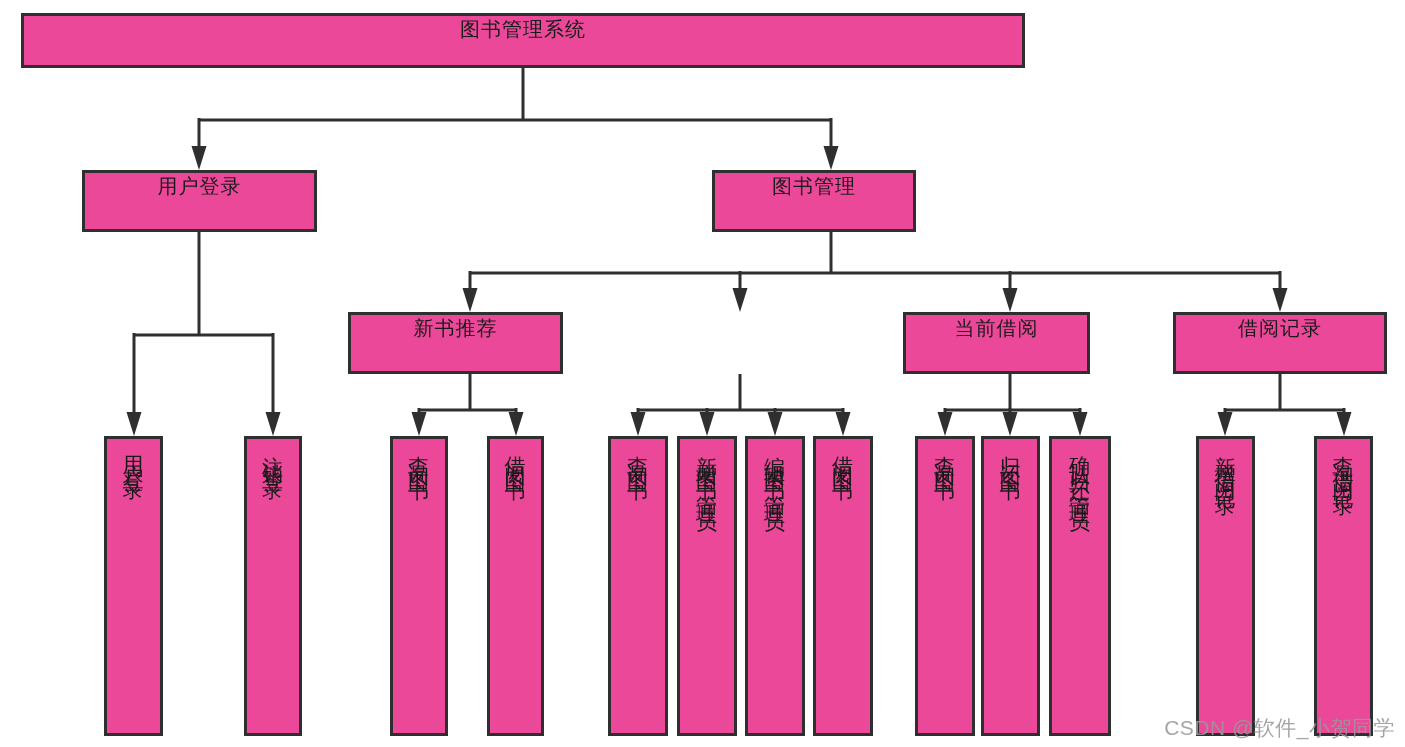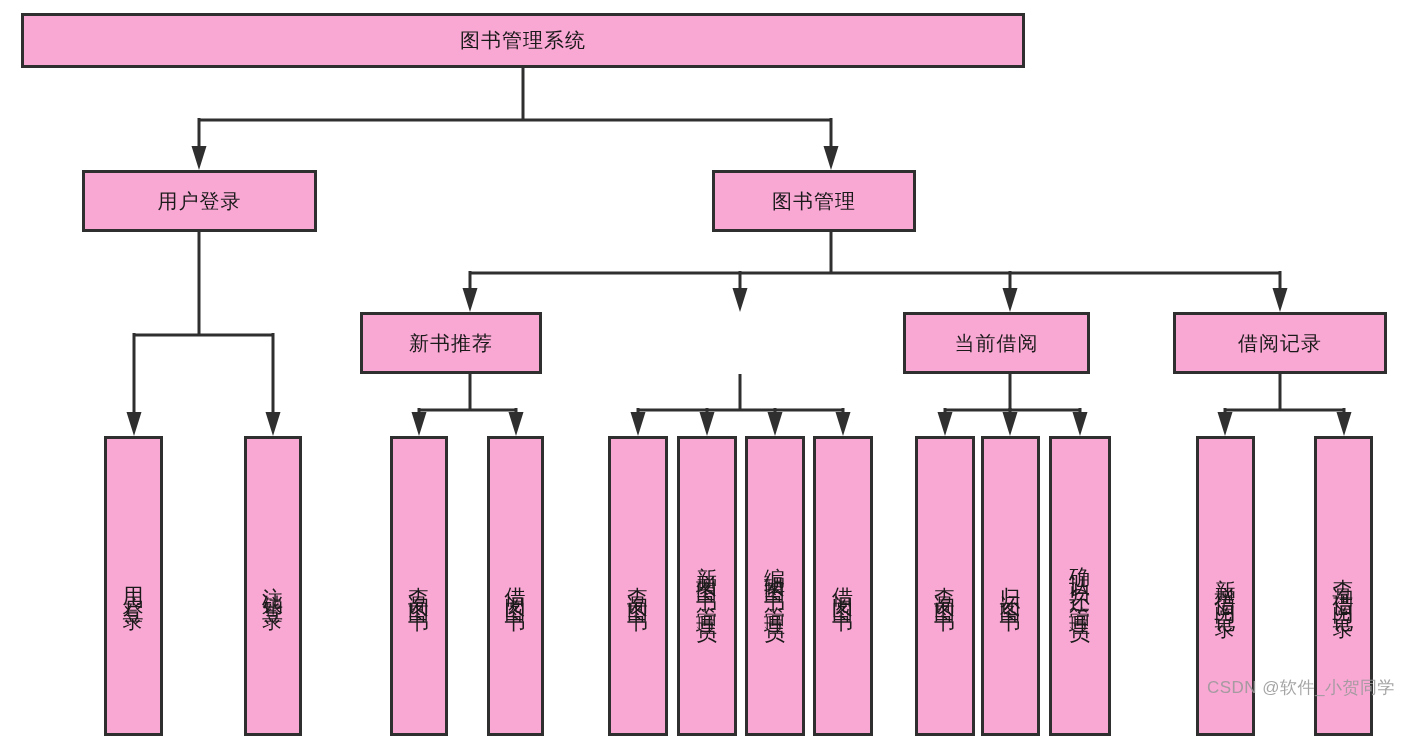--- a/index.html
+++ b/index.html
@@ -13,46 +13,45 @@
   }
   svg.connectors {
     position: absolute;
     left: 0; top: 0;
     z-index: 1;
   }
   .box {
     position: absolute;
     box-sizing: border-box;
     border: 3px solid #2f2f2f;
-    background: #f9a8d4;
+    background: #ec4899;
     display: flex;
-    align-items: center;
     justify-content: center;
     z-index: 2;
   }
   .hlabel {
     font-size: 20px;
     color: #1a1a1a;
     letter-spacing: 1px;
     white-space: nowrap;
   }
   .vlabel {
     writing-mode: vertical-rl;
     text-orientation: mixed;
     font-size: 21px;
     color: #1a1a1a;
     letter-spacing: 8px;
     line-height: 1;
     white-space: nowrap;
   }
   .watermark {
     position: absolute;
-    top: 676px;
+    top: 714px;
     right: 10px;
-    font-size: 17px;
+    font-size: 21px;
     color: rgba(152, 152, 152, 0.88);
     letter-spacing: 0.5px;
     z-index: 3;
     white-space: nowrap;
   }
 </style>
 </head>
 <body>
 
 <div class="canvas">
@@ -143,21 +142,21 @@
     <span class="hlabel">图书管理系统</span>
   </div>
 
   <div class="box" style="left:82px; top:170px; width:235px; height:62px">
     <span class="hlabel">用户登录</span>
   </div>
   <div class="box" style="left:712px; top:170px; width:204px; height:62px">
     <span class="hlabel">图书管理</span>
   </div>
 
-  <div class="box" style="left:360px; top:312px; width:182px; height:62px">
+  <div class="box" style="left:348px; top:312px; width:215px; height:62px">
     <span class="hlabel">新书推荐</span>
   </div>
   <div class="box" style="left:903px; top:312px; width:187px; height:62px">
     <span class="hlabel">当前借阅</span>
   </div>
   <div class="box" style="left:1173px; top:312px; width:214px; height:62px">
     <span class="hlabel">借阅记录</span>
   </div>
 
   <div class="box" style="left:104px; top:436px; width:59px; height:300px">

